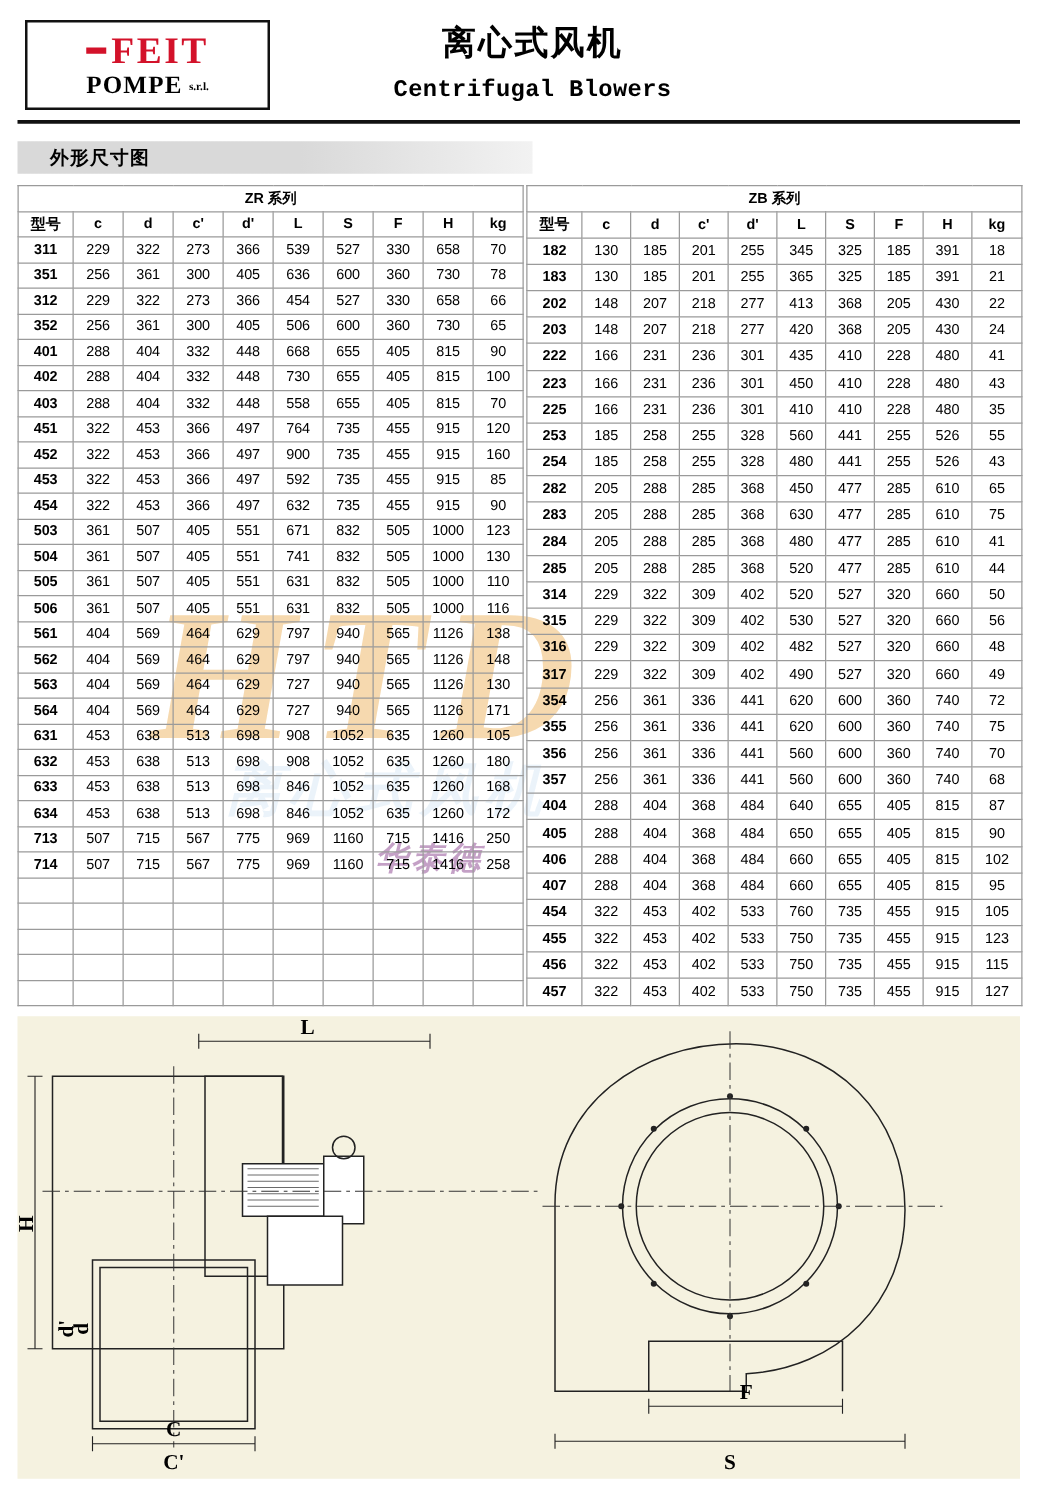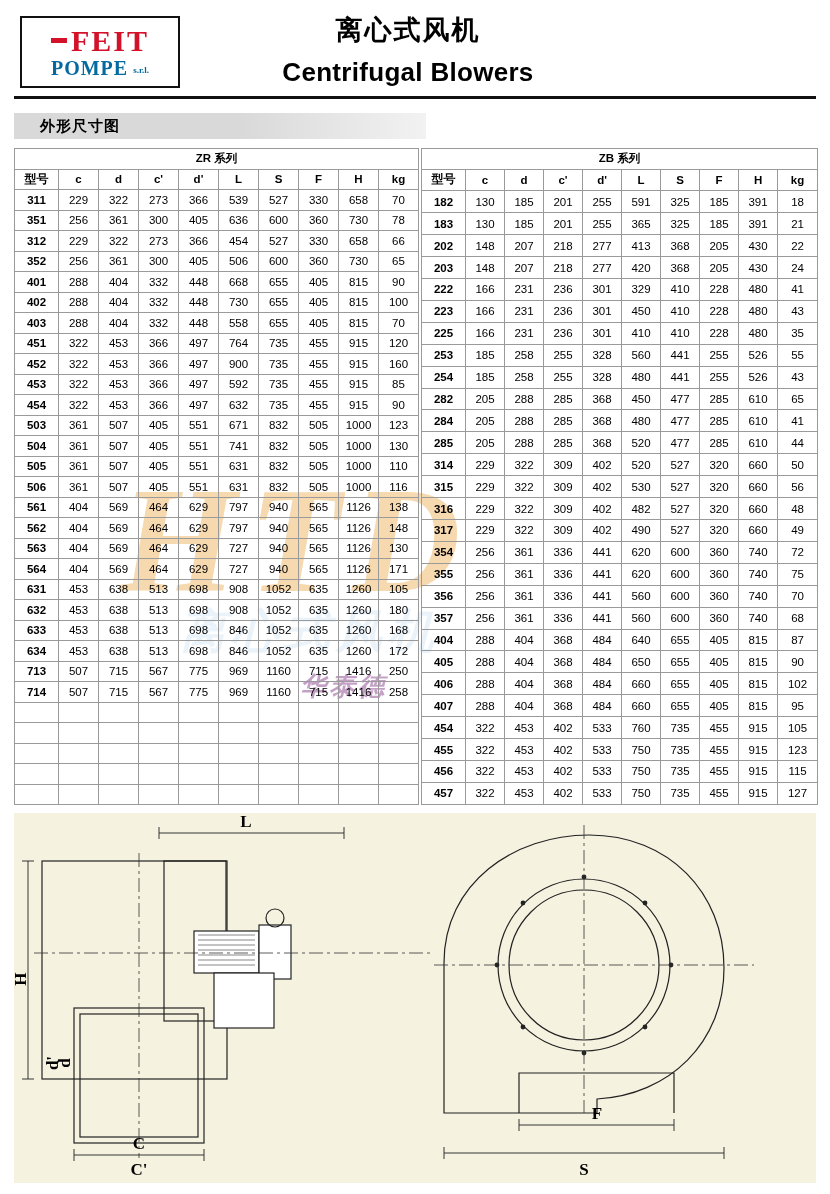--- a/index.html
+++ b/index.html
@@ -25,21 +25,21 @@
 
   
   .header {
     display: flex;
     align-items: stretch;
     border-bottom: 3px solid #111;
     height: 86px;
     margin-top: 10px;
   }
   .logo-box {
-    width: 160px;
+    width: 196px;
     border: 2px solid #111;
     margin: 6px 0 8px 6px;
     display: flex;
     flex-direction: column;
     align-items: center;
     justify-content: center;
     background: #fff;
     box-sizing: border-box;
   }
   .logo-main {
@@ -57,21 +57,21 @@
     display: inline-block;
     width: 16px;
     height: 5px;
     background: #d3122a;
     margin-right: 4px;
   }
   .logo-sub {
     font-family: "Liberation Serif", serif;
     font-weight: bold;
     font-size: 20px;
-    color: #0369a1;
+    color: #000000;
     letter-spacing: 1px;
     line-height: 1.1;
     margin-top: 1px;
   }
   .logo-sub .srl {
     font-size: 9px;
     font-weight: bold;
     letter-spacing: 0;
     margin-left: 5px;
     vertical-align: 2px;
@@ -85,22 +85,22 @@
     padding-bottom: 4px;
   }
   .title-cn {
     font-family: "DejaVu Sans", sans-serif;
     font-size: 27px;
     font-weight: bold;
     letter-spacing: 2px;
     line-height: 1.2;
   }
   .title-en {
-    font-family: Liberation Sans, sans-serif;
-    font-size: 26px;
+    font-family: Liberation Mono, monospace;
+    font-size: 19px;
     font-weight: bold;
     margin-top: 10px;
     letter-spacing: 0.3px;
   }
   .header-spacer { width: 180px; }
 
   
   .section-bar {
     margin-top: 14px;
     width: 412px;
@@ -684,21 +684,21 @@
             <td>kg</td>
           </tr>
         </tbody>
       <tbody id="right-body">
           <tr>
             <td class="model">182</td>
             <td class="">130</td>
             <td class="">185</td>
             <td class="">201</td>
             <td class="">255</td>
-            <td class="">591</td>
+            <td class="">345</td>
             <td class="">325</td>
             <td class="">185</td>
             <td class="">391</td>
             <td class="">18</td>
           </tr>
           <tr>
             <td class="model">183</td>
             <td class="">130</td>
             <td class="">185</td>
             <td class="">201</td>
@@ -732,21 +732,21 @@
             <td class="">205</td>
             <td class="">430</td>
             <td class="">24</td>
           </tr>
           <tr>
             <td class="model">222</td>
             <td class="">166</td>
             <td class="">231</td>
             <td class="">236</td>
             <td class="">301</td>
-            <td class="">329</td>
+            <td class="">435</td>
             <td class="">410</td>
             <td class="">228</td>
             <td class="">480</td>
             <td class="">41</td>
           </tr>
           <tr>
             <td class="model">223</td>
             <td class="">166</td>
             <td class="">231</td>
             <td class="">236</td>
@@ -797,20 +797,32 @@
             <td class="model">282</td>
             <td class="">205</td>
             <td class="">288</td>
             <td class="">285</td>
             <td class="">368</td>
             <td class="">450</td>
             <td class="">477</td>
             <td class="">285</td>
             <td class="">610</td>
             <td class="">65</td>
+          </tr>
+          <tr>
+            <td class="model">283</td>
+            <td class="">205</td>
+            <td class="">288</td>
+            <td class="">285</td>
+            <td class="">368</td>
+            <td class="">630</td>
+            <td class="">477</td>
+            <td class="">285</td>
+            <td class="">610</td>
+            <td class="">75</td>
           </tr>
           <tr>
             <td class="model">284</td>
             <td class="">205</td>
             <td class="">288</td>
             <td class="">285</td>
             <td class="">368</td>
             <td class="">480</td>
             <td class="">477</td>
             <td class="">285</td>

